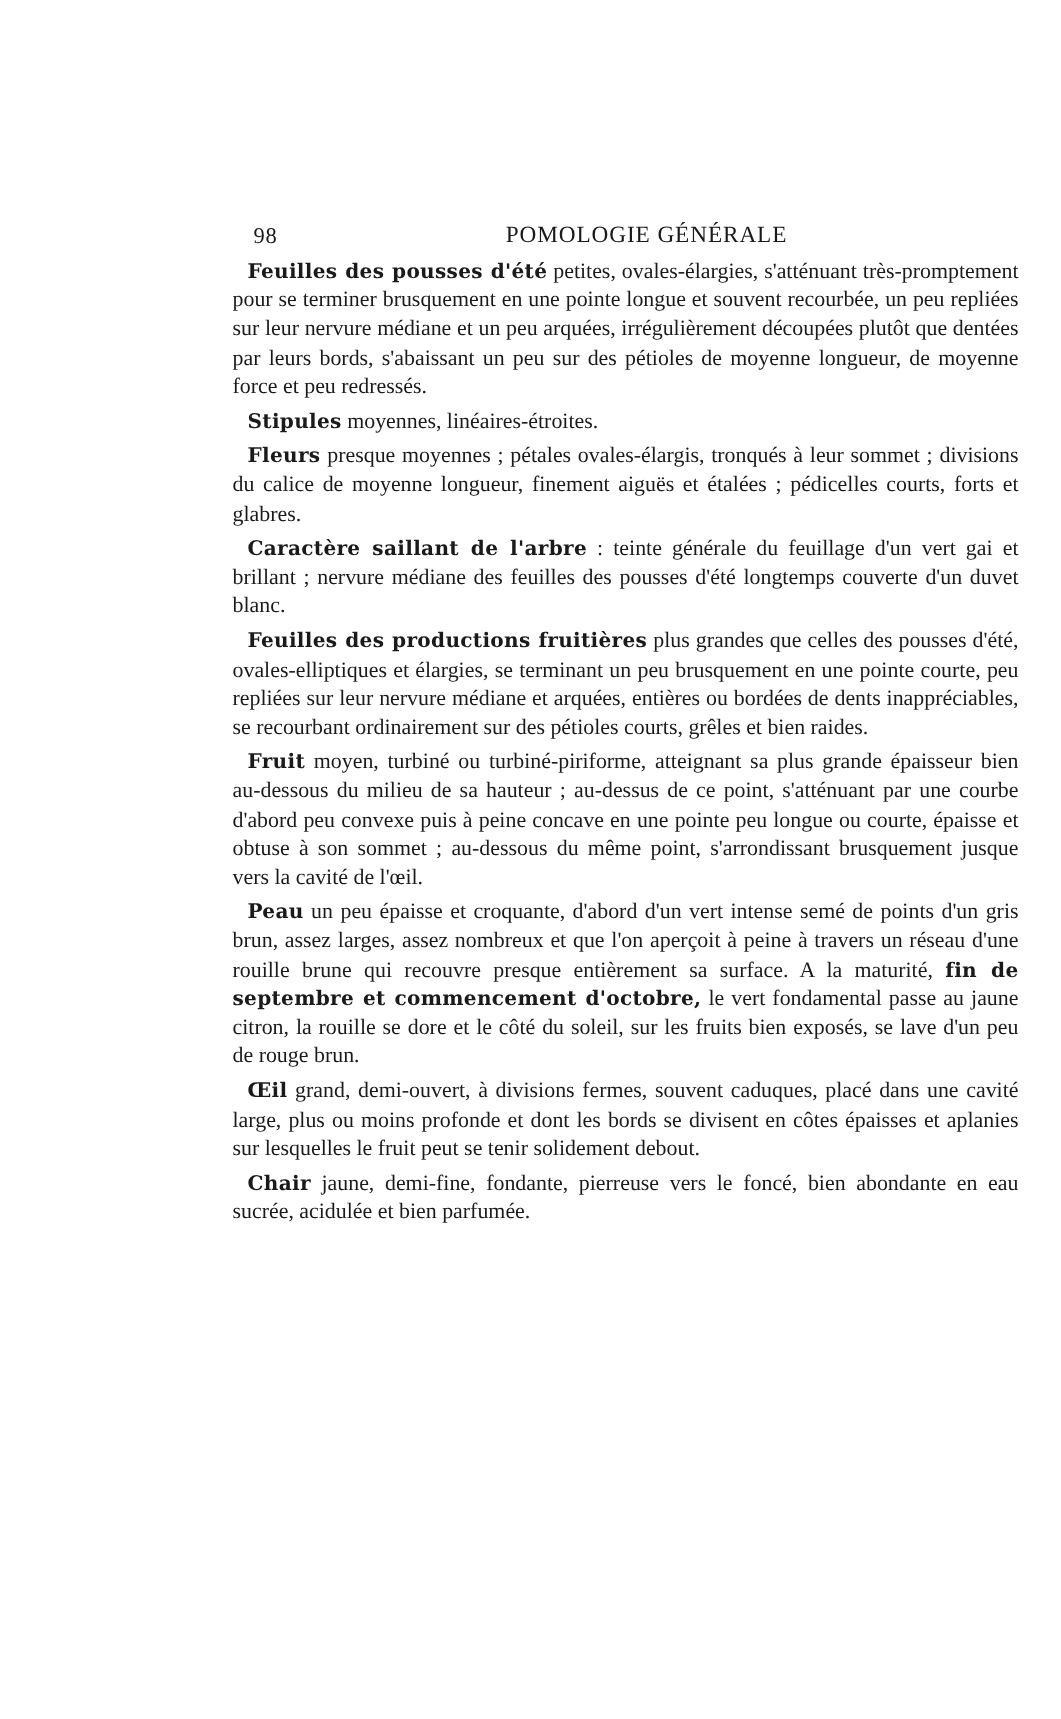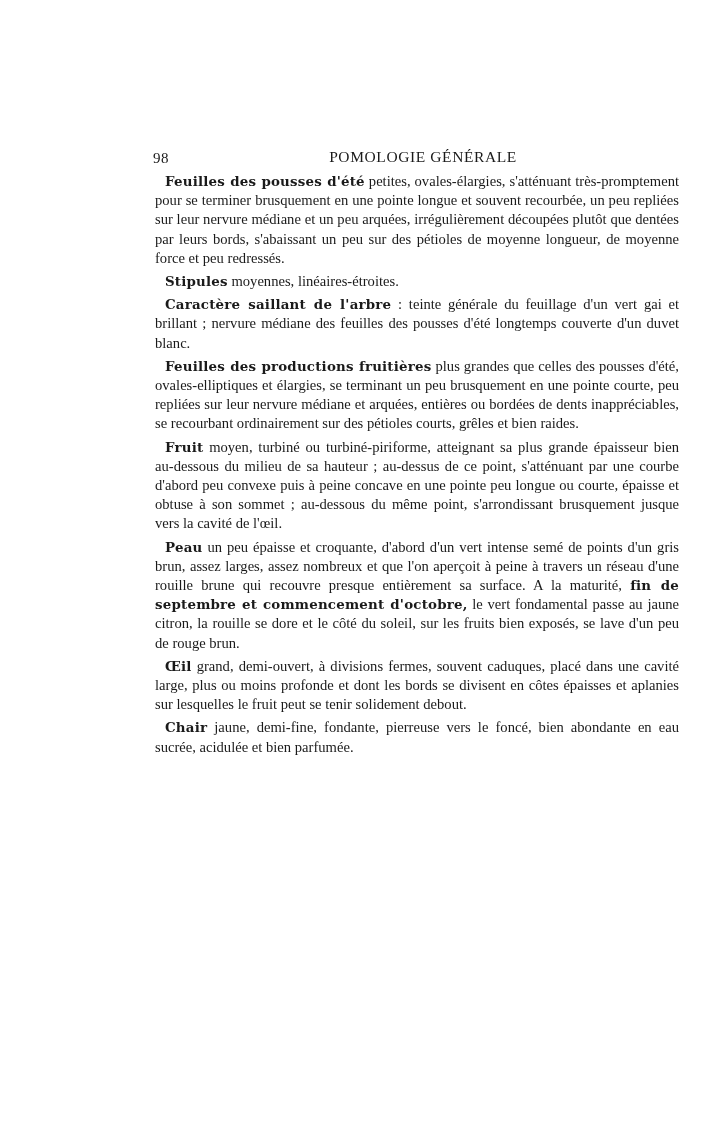--- a/index.html
+++ b/index.html
@@ -19,20 +19,21 @@
       position: absolute;
       left: 155px;
       top: 146px;
       width: 524px;
     }
     .running-head {
       position: relative;
       height: 22px;
       margin-bottom: 4px;
       font-family: "Liberation Serif", serif;
+      margin-left: 16px;
     }
     .page-number {
       position: absolute;
       left: -2px;
       top: 4px;
       font-size: 15px;
       letter-spacing: 0.5px;
     }
     .running-title {
       position: absolute;
@@ -73,20 +74,23 @@
   <p class="para para-first">
     <span class="term">Feuilles des pousses d'été</span><span> petites, ovales-élargies, s'atténuant très-promptement pour se terminer brusquement en une pointe longue et souvent recourbée, un peu repliées sur leur nervure médiane et un peu arquées, irrégulièrement découpées plutôt que dentées par leurs bords, s'abaissant un peu sur des pétioles de moyenne longueur, de moyenne force et peu redressés.</span>
   </p>
 
   <p class="para">
     <span class="term">Stipules</span><span> moyennes, linéaires-étroites.</span>
   </p>
 
 
 
+  <p class="para">
+    <span class="term">Fleurs</span><span> presque moyennes ; pétales ovales-élargis, tronqués à leur sommet ; divisions du calice de moyenne longueur, finement aiguës et étalées ; pédicelles courts, forts et glabres.</span>
+  </p>
 
   <p class="para">
     <span class="term">Caractère saillant de l'arbre</span><span> : teinte générale du feuillage d'un vert gai et brillant ; nervure médiane des feuilles des pousses d'été longtemps couverte d'un duvet blanc.</span>
   </p>
 
   <p class="para">
     <span class="term">Feuilles des productions fruitières</span><span> plus grandes que celles des pousses d'été, ovales-elliptiques et élargies, se terminant un peu brusquement en une pointe courte, peu repliées sur leur nervure médiane et arquées, entières ou bordées de dents inappréciables, se recourbant ordinairement sur des pétioles courts, grêles et bien raides.</span>
   </p>
 
   <p class="para">

